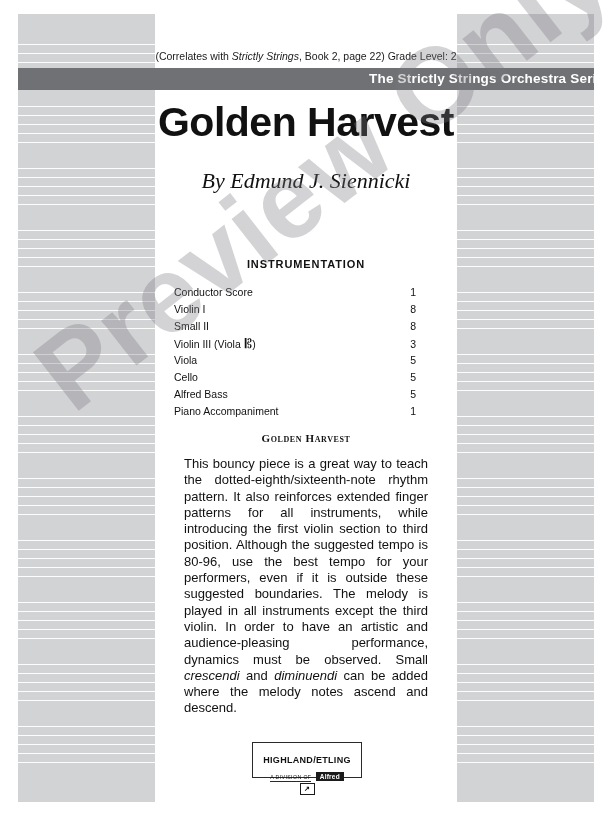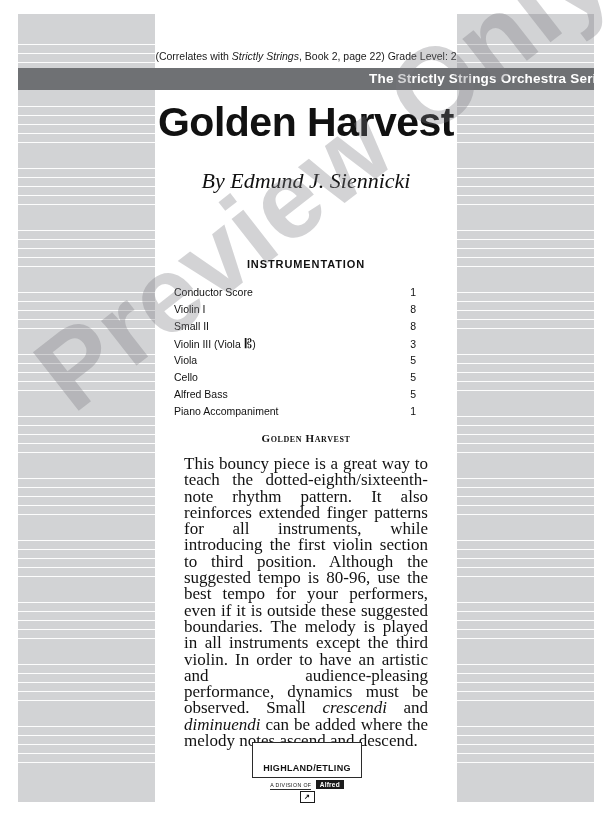--- a/index.html
+++ b/index.html
@@ -163,41 +163,41 @@
     font-variant: small-caps;
     font-weight: bold;
     letter-spacing: .6px;
     color: #111111;
   }
   .notes-body {
     position: absolute;
     left: 184px;
     top: 456px;
     width: 244px;
-    font-family: Liberation Serif, serif;
-    font-size: 17px;
+    font-family: Liberation Sans, sans-serif;
+    font-size: 13px;
     line-height: 16.3px;
     text-align: justify;
     color: #111111;
   }
   .notes-body i { font-style: italic; }
 
   
   .logo {
     position: absolute;
     left: 252px;
     top: 742px;
     width: 108px;
     height: 34px;
     border: 1px solid #2b2b2b;
     background: #ffffff;
     text-align: center;
   }
   .logo .l1 {
-    margin-top: 20px;
+    margin-top: 12px;
     font-size: 9px;
     font-weight: bold;
     letter-spacing: .3px;
     color: #111111;
   }
   .logo .l2 {
     font-size: 5.2px;
     letter-spacing: .4px;
     color: #111111;
     margin-top: 1px;

